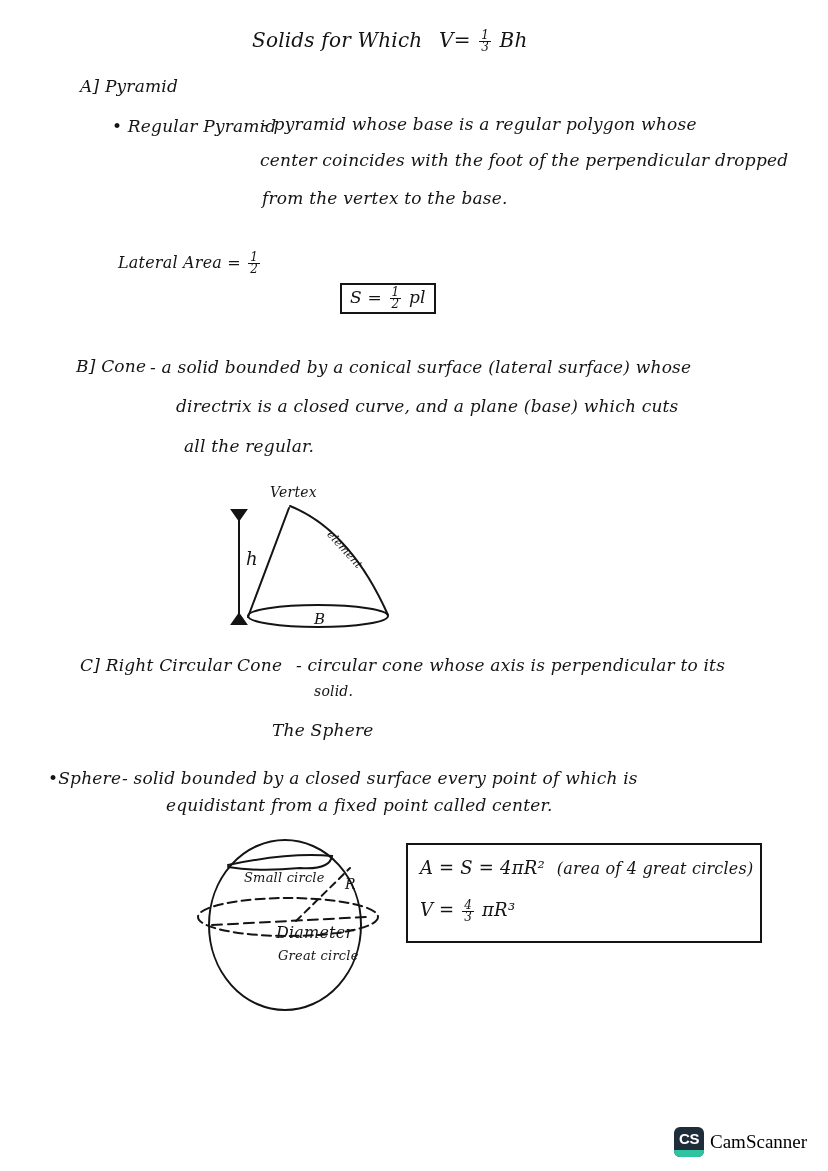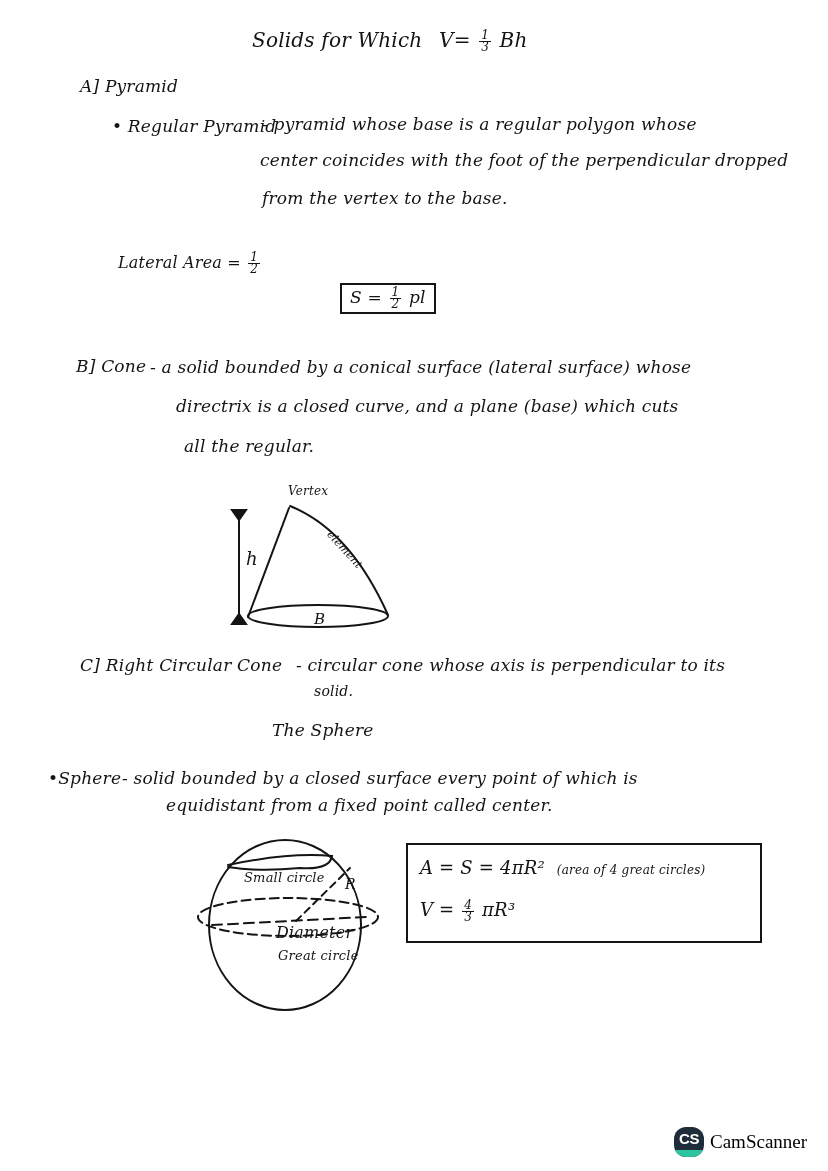--- a/index.html
+++ b/index.html
@@ -10,21 +10,21 @@
     .t16 { font-size: 16px; }
     .t17 { font-size: 17px; }
     .t18 { font-size: 18px; }
     .t20 { font-size: 20px; }
     .boxed { border: 2px solid #151515; padding: 2px 8px; }
     svg.draw { position: absolute; left: 0; top: 0; overflow: visible; }
     .frac { display: inline-flex; flex-direction: column; align-items: center;
             vertical-align: middle; font-size: 12px; line-height: 11px; margin: 0 2px; }
     .frac .num { border-bottom: 1.5px solid #141414; padding: 0 2px; }
     .wm { position: absolute; left: 674px; top: 1127px; display: flex; align-items: center; gap: 6px; }
-    .wm-logo { width: 30px; height: 30px; border-radius: 12px; background: #1f2d3a; position: relative;
+    .wm-logo { width: 30px; height: 30px; border-radius: 6px; background: #1f2d3a; position: relative;
                overflow: hidden; display: flex; align-items: flex-start; justify-content: center; }
     .wm-logo span { color: #fff; font-family: "Liberation Sans", sans-serif; font-weight: bold;
                     font-size: 15px; margin-top: 3px; letter-spacing: -0.5px; }
     .wm-logo::after { content: ""; position: absolute; left: 0; right: 0; bottom: 0; height: 7px; background: #2ec4a0; }
     .wm-text { font-family: "Liberation Serif", serif; font-size: 19px; color: #000000; }
   </style>
 </head>
 <body>
 
 <div class="hw t20" style="left:252px; top:28px;">
@@ -76,21 +76,21 @@
     <line x1="239" y1="510" x2="239" y2="622"></line>
     <path d="M232 510 L246 510 L239 520 Z" fill="#141414"></path>
     <path d="M232 624 L246 624 L239 614 Z" fill="#141414"></path>
 
     <path d="M248 617 L289 508"></path>
     <path d="M290 506 Q350 530 388 615"></path>
 
     <ellipse cx="318" cy="616" rx="70" ry="11"></ellipse>
   </g>
 </svg>
-<div class="hw" style="left:288px; top:484px; font-size:12px;">Vertex</div>
+<div class="hw" style="left:270px; top:484px; font-size:14px;">Vertex</div>
 <div class="hw" style="left:246px; top:548px; font-size:18px;">h</div>
 <div class="hw" style="left:334px; top:528px; font-size:11px; transform:rotate(48deg); transform-origin:left top;">element</div>
 <div class="hw" style="left:314px; top:610px; font-size:15px;">B</div>
 
 <div class="hw t17" style="left:80px; top:655px;">C] Right Circular Cone</div>
 <div class="hw t17" style="left:296px; top:655px;">- circular cone whose axis is perpendicular to its</div>
 <div class="hw" style="left:314px; top:683px; font-size:14px;">solid.</div>
 
 <div class="hw t17" style="left:272px; top:720px;">The Sphere</div>
 
@@ -115,21 +115,21 @@
   </g>
 </svg>
 <div class="hw" style="left:244px; top:870px; font-size:13px;">Small circle</div>
 <div class="hw" style="left:345px; top:876px; font-size:14px;">R</div>
 <div class="hw" style="left:276px; top:923px; font-size:16px;">Diameter</div>
 <div class="hw" style="left:278px; top:948px; font-size:13px;">Great circle</div>
 
 <div style="position:absolute; left:406px; top:843px; width:352px; height:96px; border:2px solid #141414; border-right-width:2.5px;">
   <div class="hw t18" style="left:12px; top:12px;">
     <span>A = S = 4πR²</span>
-    <span style="font-size:12px; margin-left:6px;">(area of 4 great circles)</span>
+    <span style="font-size:16px; margin-left:6px;">(area of 4 great circles)</span>
   </div>
   <div class="hw t18" style="left:12px; top:54px;">
     <span>V =</span>
     <span class="frac">
         <span class="num">4</span>
         <span>3</span>
       </span>
     <span>πR³</span>
   </div>
 </div>

